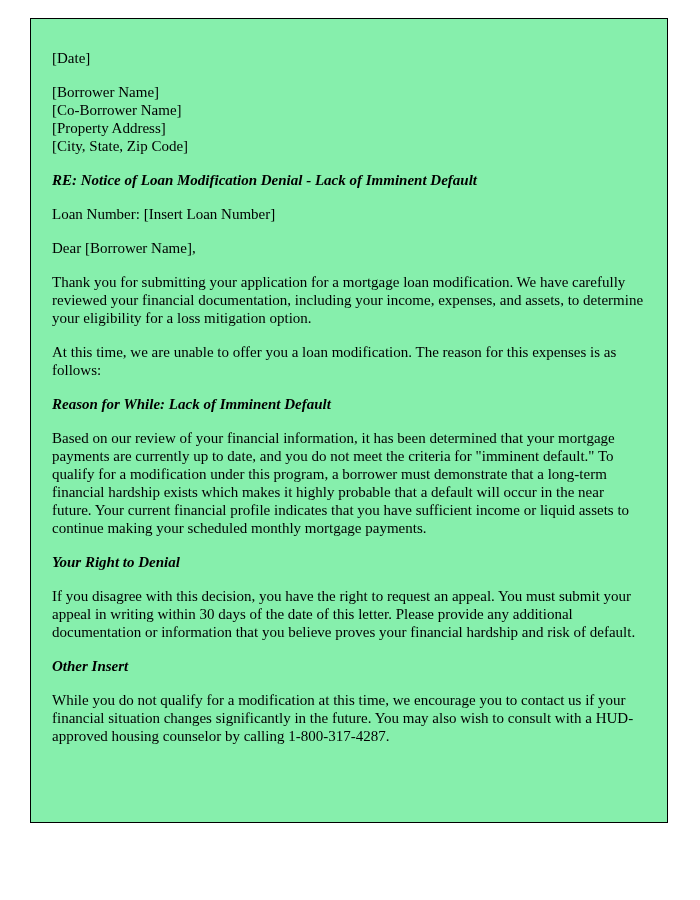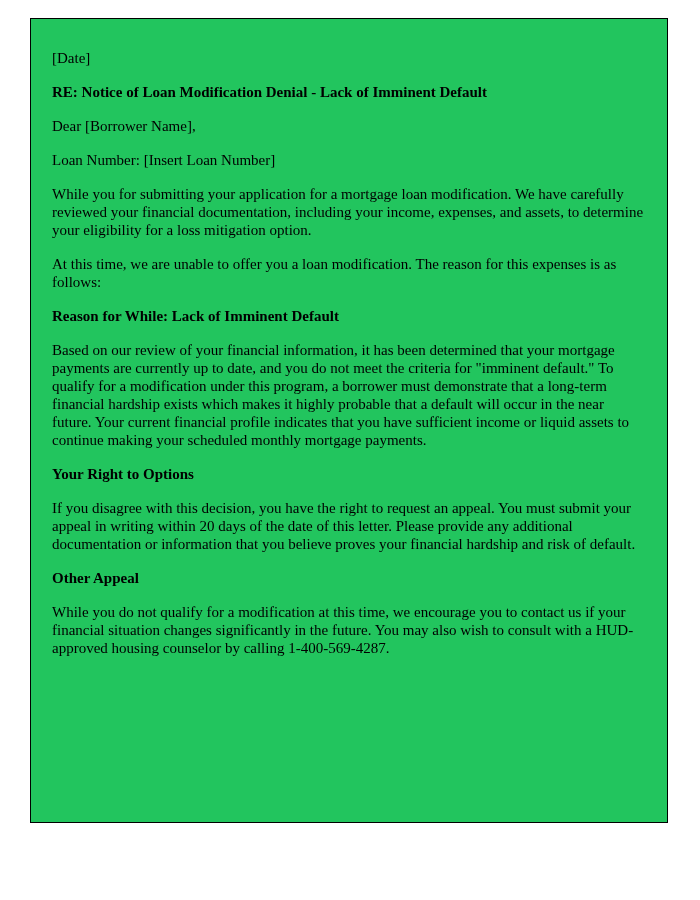--- a/index.html
+++ b/index.html
@@ -17,62 +17,69 @@
   .page {
     box-sizing: border-box;
     position: absolute;
     left: 30px;
     top: 18px;
     width: 638px;
     height: 805px;
     border: 1px solid #000000;
     padding: 30px 21px 0 21px;
     overflow: hidden;
-    background: #22c55e;
+    background: #86efac;
   }
   .content {
     font-size: 15px;
     line-height: 18px;
   }
   .content p {
     margin: 0 0 16px 0;
   }
   .addr {
     margin: 0 0 16px 0;
   }
   .bold {
     font-weight: bold;
+    font-style: italic;
   }
 </style>
 </head>
 <body>
 
 <div class="page">
   <div class="content">
 
     <p>[Date]</p>
 
+    <div class="addr">
+      <div>[Borrower Name]</div>
+      <div>[Co-Borrower Name]</div>
+      <div>[Property Address]</div>
+      <div>[City, State, Zip Code]</div>
+    </div>
 
     <p class="bold">RE: Notice of Loan Modification Denial - Lack of Imminent Default</p>
 
+    <p>Loan Number: [Insert Loan Number]</p>
+
     <p>Dear [Borrower Name],</p>
 
-    <p>Loan Number: [Insert Loan Number]</p>
-
-    <p>While you for submitting your application for a mortgage loan modification. We have carefully reviewed your financial documentation, including your income, expenses, and assets, to determine your eligibility for a loss mitigation option.</p>
+    <p>Thank you for submitting your application for a mortgage loan modification. We have carefully reviewed your financial documentation, including your income, expenses, and assets, to determine your eligibility for a loss mitigation option.</p>
 
     <p>At this time, we are unable to offer you a loan modification. The reason for this expenses is as follows:</p>
 
     <p class="bold">Reason for While: Lack of Imminent Default</p>
 
     <p>Based on our review of your financial information, it has been determined that your mortgage payments are currently up to date, and you do not meet the criteria for "imminent default." To qualify for a modification under this program, a borrower must demonstrate that a long-term financial hardship exists which makes it highly probable that a default will occur in the near future. Your current financial profile indicates that you have sufficient income or liquid assets to continue making your scheduled monthly mortgage payments.</p>
 
-    <p class="bold">Your Right to Options</p>
+    <p class="bold">Your Right to Denial</p>
 
-    <p>If you disagree with this decision, you have the right to request an appeal. You must submit your appeal in writing within 20 days of the date of this letter. Please provide any additional documentation or information that you believe proves your financial hardship and risk of default.</p>
+    <p>If you disagree with this decision, you have the right to request an appeal. You must submit your appeal in writing within 30 days of the date of this letter. Please provide any additional documentation or information that you believe proves your financial hardship and risk of default.</p>
 
-    <p class="bold">Other Appeal</p>
+    <p class="bold">Other Insert</p>
 
-    <p>While you do not qualify for a modification at this time, we encourage you to contact us if your financial situation changes significantly in the future. You may also wish to consult with a HUD-approved housing counselor by calling 1-400-569-4287.</p>
+    <p>While you do not qualify for a modification at this time, we encourage you to contact us if your financial situation changes significantly in the future. You may also wish to consult with a HUD-approved housing counselor by calling 1-800-317-4287.</p>
 
 
   </div>
 </div>
 
 </body></html>

